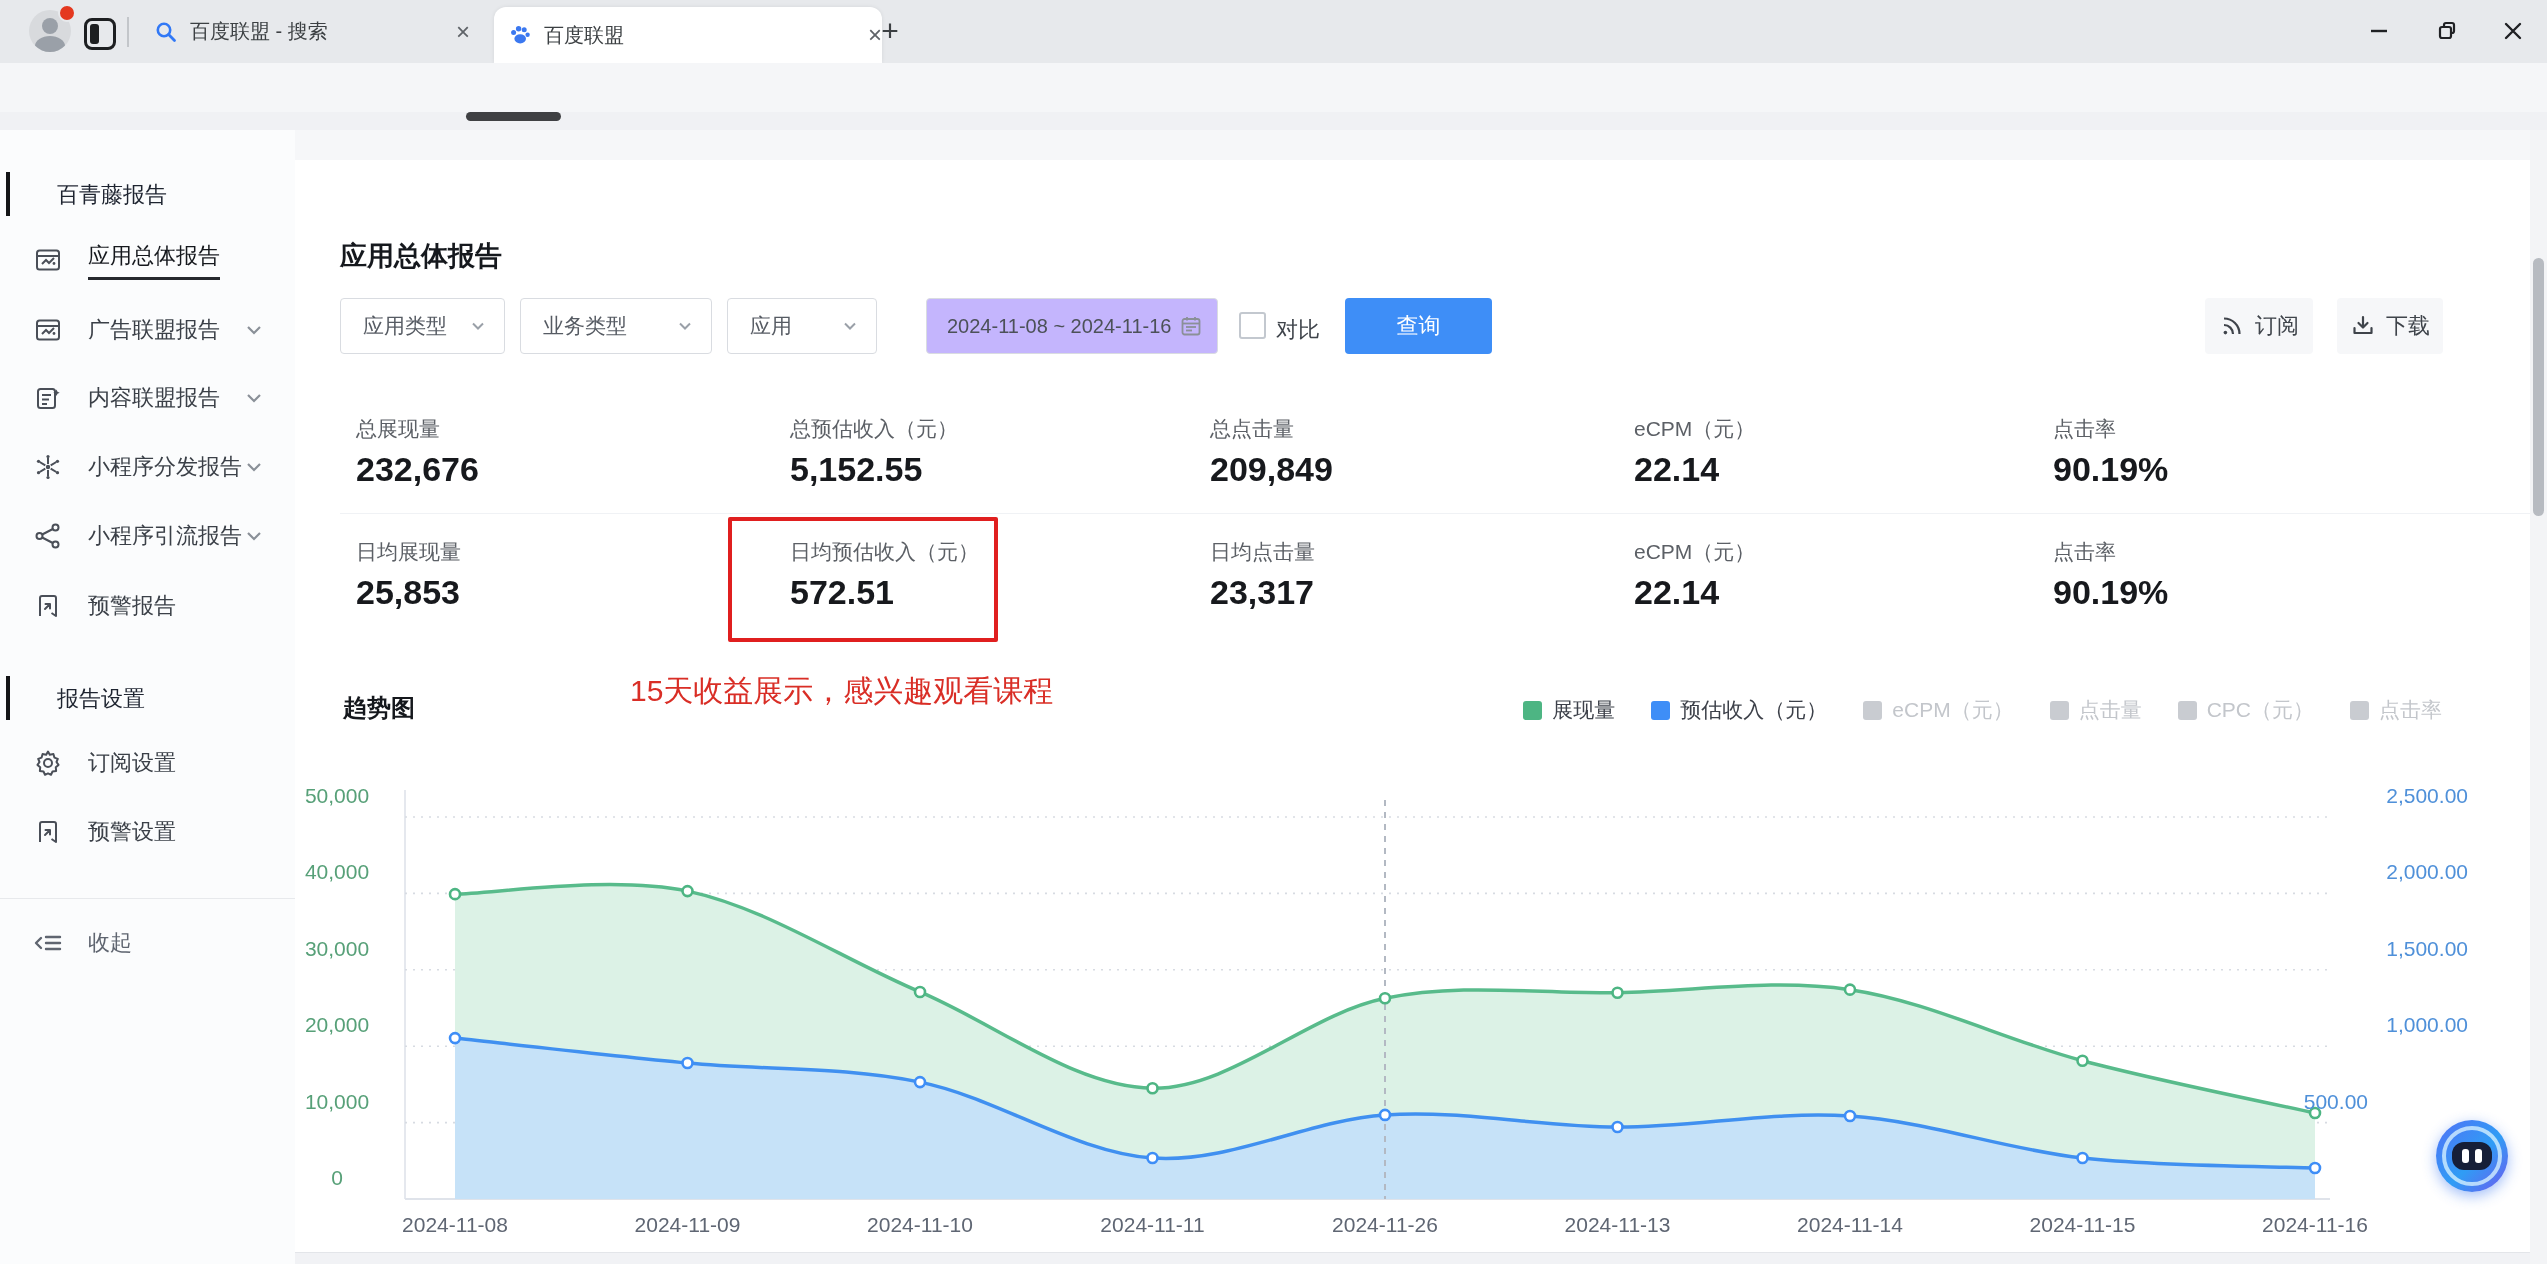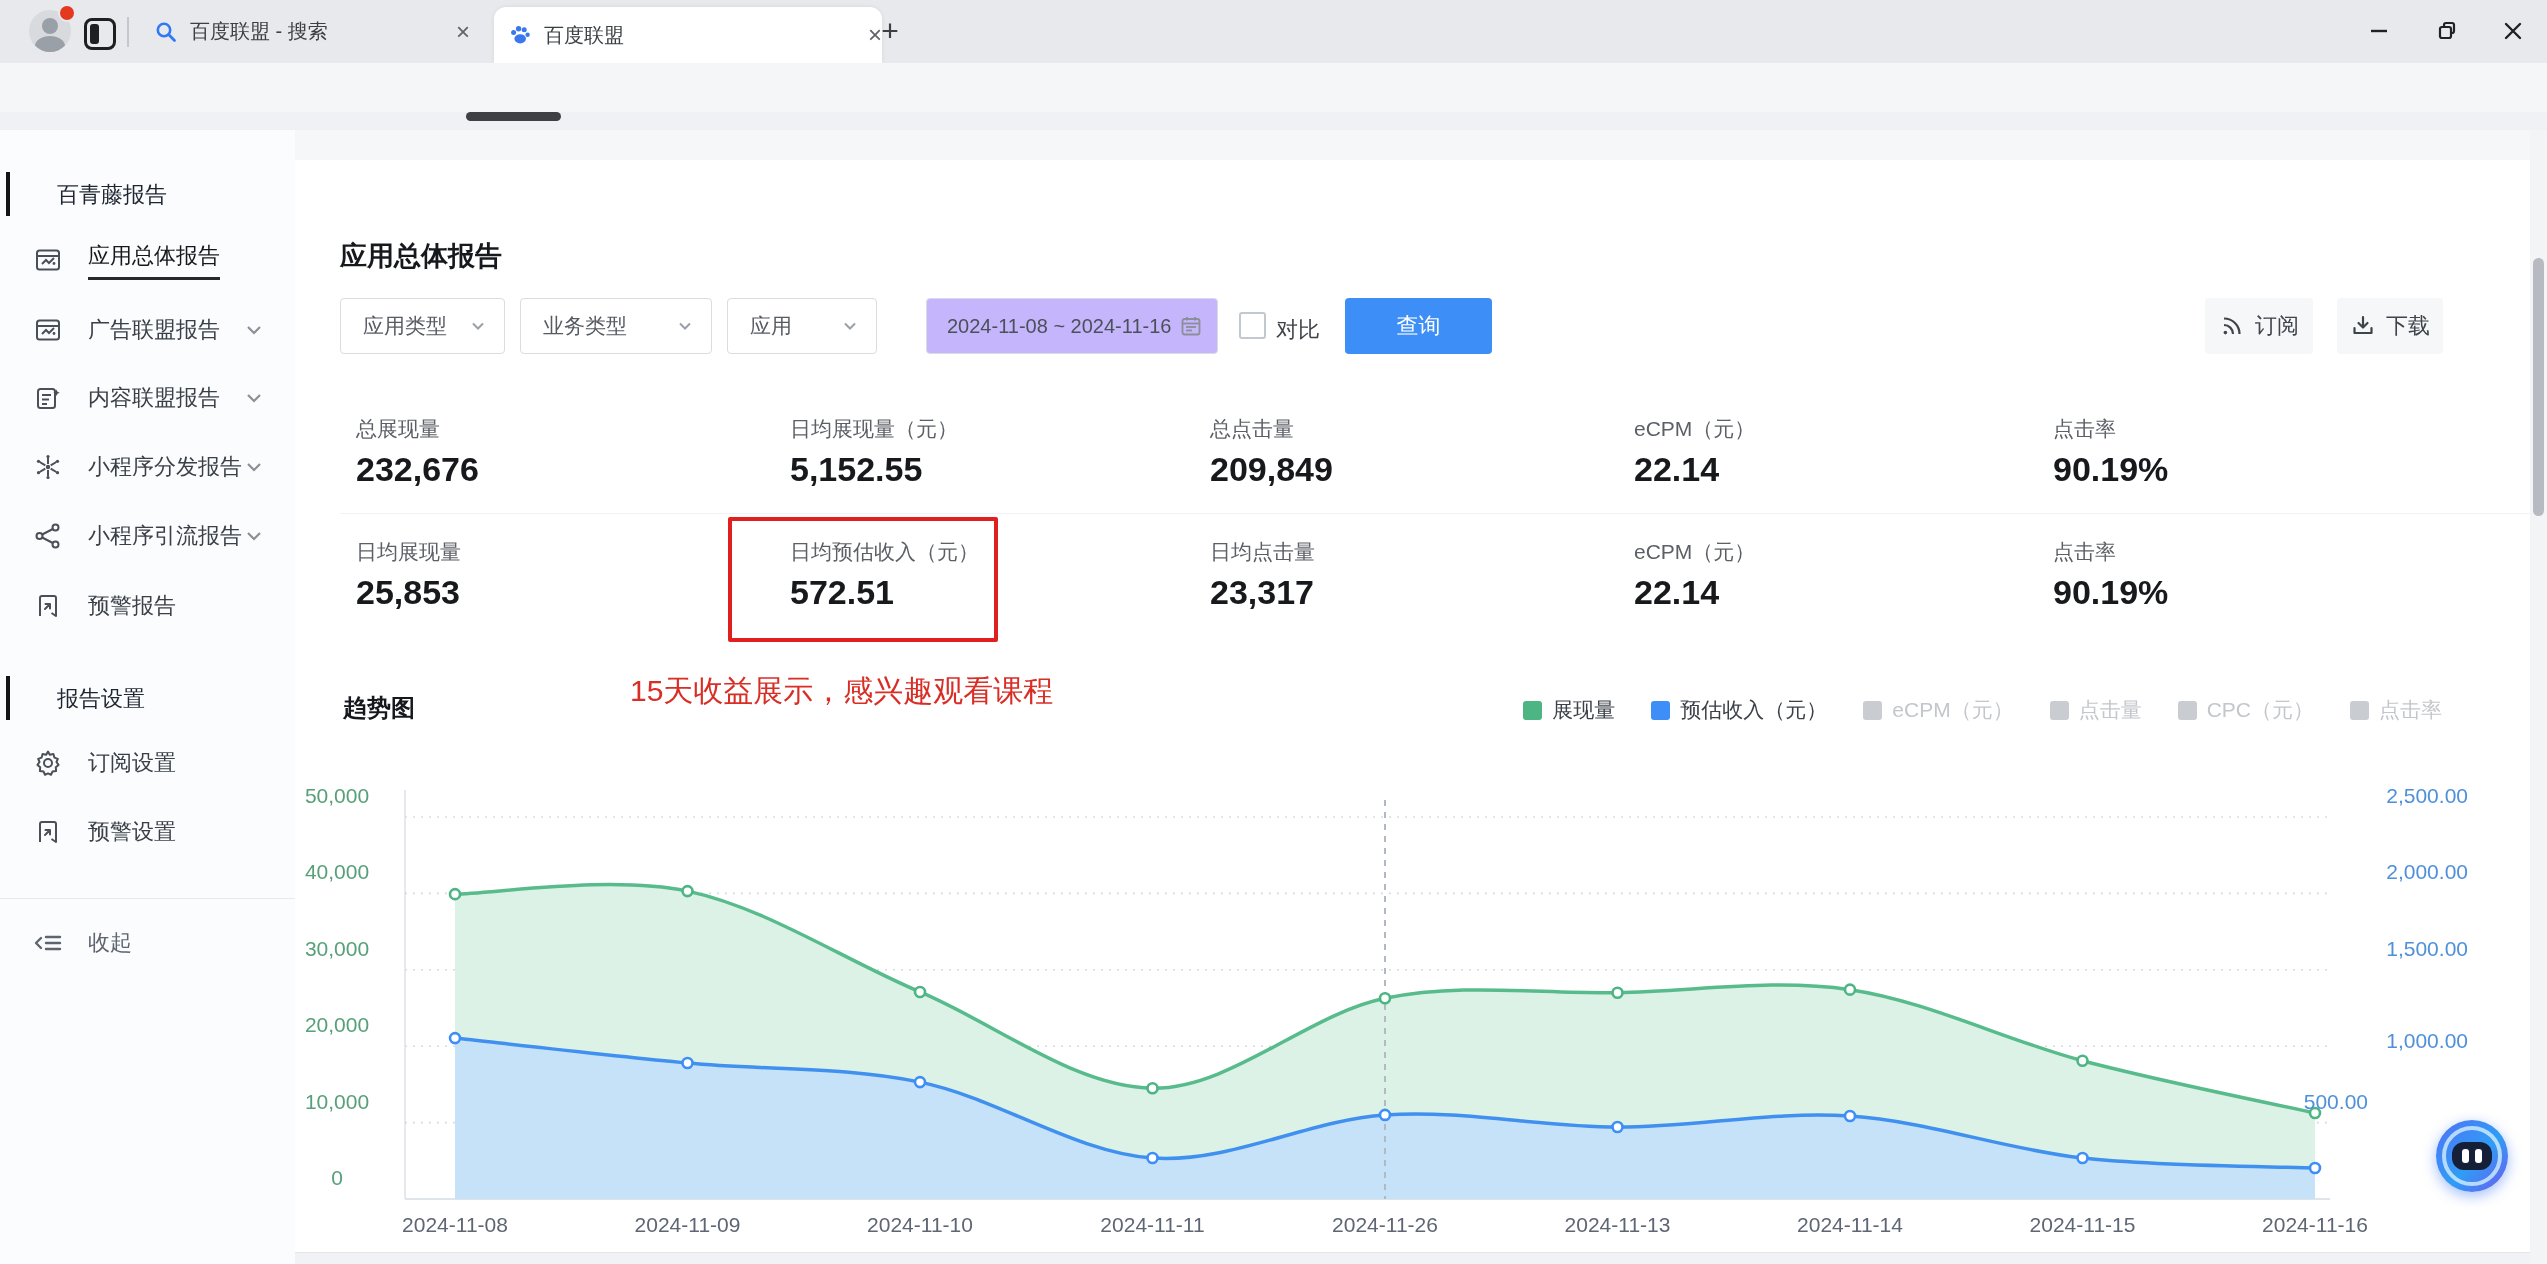--- a/index.html
+++ b/index.html
@@ -427,21 +427,21 @@
               <path d="M13 4 V14 M8.5 10 L13 14.5 L17.5 10"></path>
               <path d="M4.5 15 V20 H21.5 V15"></path>
             </svg>
         </span>
         <span>下载</span>
       </div>
 
       <div id="stats-row1">
           <div class="stat-label abs" style="left: 61px; top: 255px;">总展现量</div>
           <div class="stat-value abs" style="left: 61px; top: 290px;">232,676</div>
-          <div class="stat-label abs" style="left: 495px; top: 255px;">日均展现量（元）</div>
+          <div class="stat-label abs" style="left: 495px; top: 255px;">总预估收入（元）</div>
           <div class="stat-value abs" style="left: 495px; top: 290px;">5,152.55</div>
           <div class="stat-label abs" style="left: 915px; top: 255px;">总点击量</div>
           <div class="stat-value abs" style="left: 915px; top: 290px;">209,849</div>
           <div class="stat-label abs" style="left: 1339px; top: 255px;">eCPM（元）</div>
           <div class="stat-value abs" style="left: 1339px; top: 290px;">22.14</div>
           <div class="stat-label abs" style="left: 1758px; top: 255px;">点击率</div>
           <div class="stat-value abs" style="left: 1758px; top: 290px;">90.19%</div>
         </div>
       <div id="stats-divider" class="abs"></div>
       <div id="stats-row2">
@@ -524,21 +524,21 @@
             <div class="ytick-l" style="left: -18px; top: 446px;">0</div>
             <div class="ytick-l" style="left: -18px; top: 369.6px;">10,000</div>
             <div class="ytick-l" style="left: -18px; top: 293.2px;">20,000</div>
             <div class="ytick-l" style="left: -18px; top: 216.8px;">30,000</div>
             <div class="ytick-l" style="left: -18px; top: 140.4px;">40,000</div>
             <div class="ytick-l" style="left: -18px; top: 64px;">50,000</div>
           </div>
         <div id="ylabels-right">
             <div class="ytick-r" style="left: 2043px; top: 446px;">0</div>
             <div class="ytick-r" style="left: 1943px; top: 369.6px; text-align: right;">500.00</div>
-            <div class="ytick-r" style="left: 2043px; top: 293.2px; margin-top: 16px;">1,000.00</div>
+            <div class="ytick-r" style="left: 2043px; top: 293.2px;">1,000.00</div>
             <div class="ytick-r" style="left: 2043px; top: 216.8px;">1,500.00</div>
             <div class="ytick-r" style="left: 2043px; top: 140.4px;">2,000.00</div>
             <div class="ytick-r" style="left: 2043px; top: 64px;">2,500.00</div>
           </div>
         <div id="xlabels">
             <div class="xtick" style="left: 70px; top: 493px;">2024-11-08</div>
             <div class="xtick" style="left: 302.5px; top: 493px;">2024-11-09</div>
             <div class="xtick" style="left: 535px; top: 493px;">2024-11-10</div>
             <div class="xtick" style="left: 767.5px; top: 493px;">2024-11-11</div>
             <div class="xtick" style="left: 1000px; top: 493px;">2024-11-26</div>

